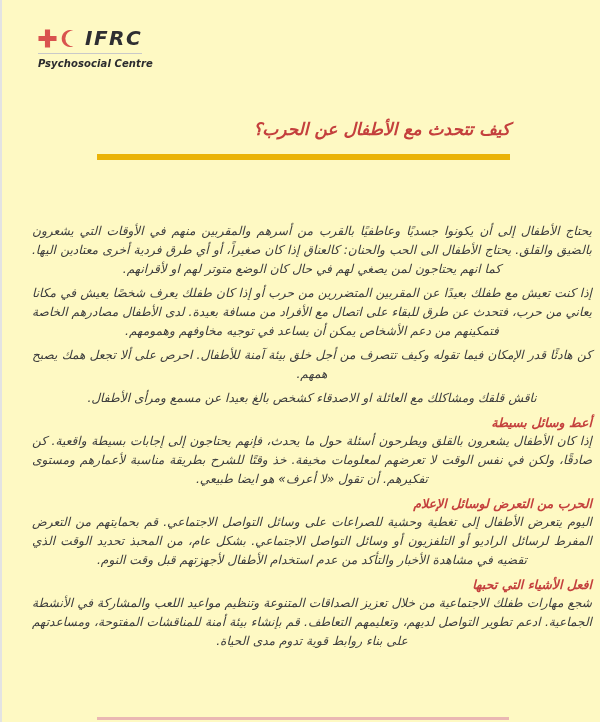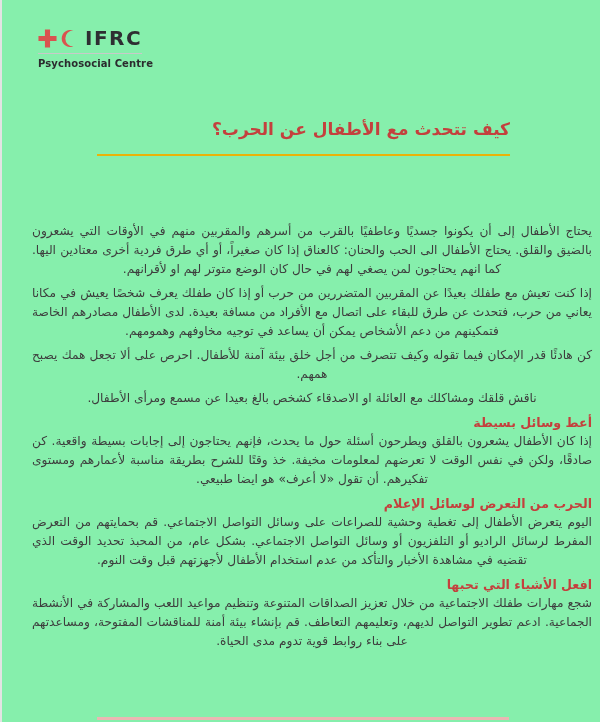--- a/index.html
+++ b/index.html
@@ -5,24 +5,25 @@
   html, body {
     margin: 0;
     padding: 0;
     background: #ffffff;
     font-family: "DejaVu Sans", sans-serif;
   }
   #page {
     position: relative;
     width: 600px;
     height: 722px;
-    background: #86efac;
+    background: #fef9c3;
     overflow: hidden;
     border-left: 2px solid #e3e3e3;
     box-sizing: border-box;
+    font-style: italic;
   }
 
   
   .logo-block {
     position: absolute;
     top: 28px;
     left: 36px;
   }
   .logo-row {
     display: flex;
@@ -53,21 +54,21 @@
     color: #2b2b2e;
     white-space: nowrap;
   }
 
   
   .title-block {
     position: absolute;
     top: 118px;
     left: 95px;
     width: 413px;
-    border-bottom: 2px solid #eab308;
+    border-bottom: 6px solid #eab308;
     padding-bottom: 12px;
     direction: rtl;
     text-align: right;
   }
   .page-title {
     font-size: 17px;
     font-weight: 700;
     color: #c4403d;
     line-height: 1.4;
   }

